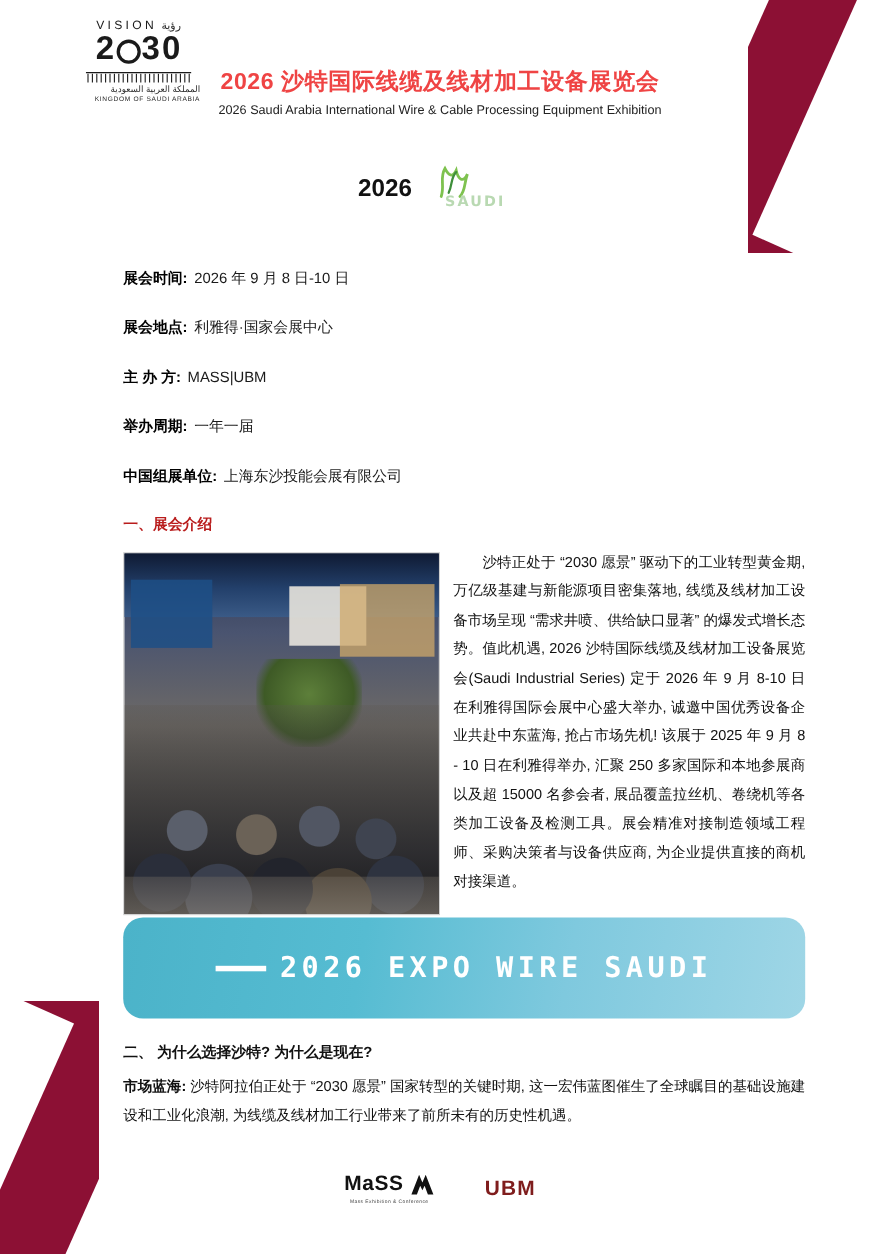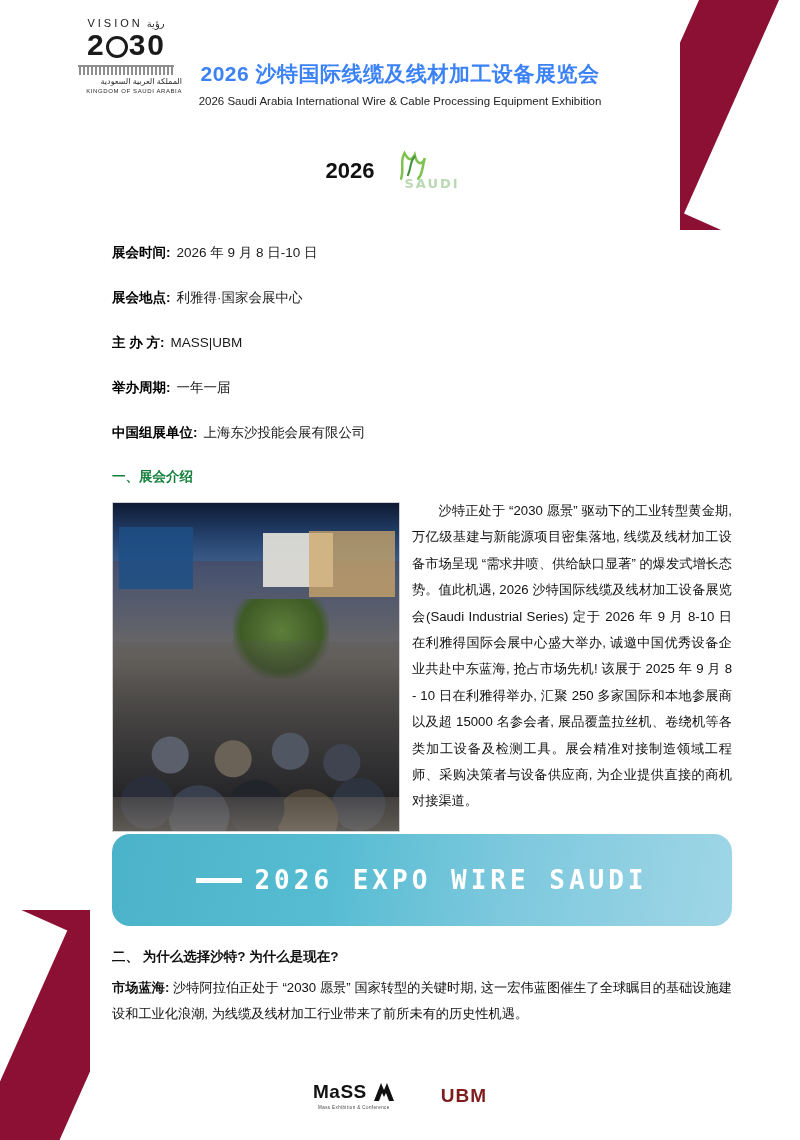--- a/index.html
+++ b/index.html
@@ -133,21 +133,21 @@
     margin-top: 2px;
   }
 
   .title-block {
     text-align: center;
     padding-top: 46px;
   }
   .title-cn {
     font-size: 21px;
     font-weight: bold;
-    color: #3b82f6;
+    color: #ef4444;
     letter-spacing: 0.5px;
   }
   .title-en {
     font-size: 11.5px;
     color: #222;
     margin-top: 7px;
   }
 
   
   .logo-row {
@@ -203,21 +203,21 @@
   }
   .info-value {
     color: #1a1a1a;
     margin-left: 6px;
   }
 
   
   .section-title {
     font-size: 13.5px;
     font-weight: bold;
-    color: #15803d;
+    color: #b91c1c;
     margin-top: 26px;
     padding-left: 56px;
   }
 
   .body-area {
     margin-top: 12px;
     padding-left: 56px;
     padding-right: 12px;
   }
 
@@ -318,21 +318,21 @@
     line-height: 1.95;
     text-align: justify;
     color: #111;
   }
   .section2-body b { font-weight: bold; }
 
   
   .footer {
     position: absolute;
     left: 0; right: 0;
-    bottom: 30px;
+    bottom: 45px;
     display: flex;
     align-items: center;
     justify-content: center;
     gap: 46px;
     z-index: 3;
   }
   .mass-logo {
     display: flex;
     flex-direction: column;
     align-items: center;

